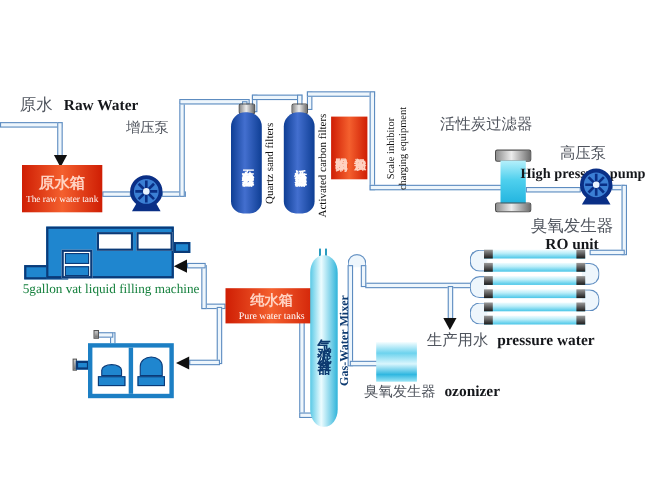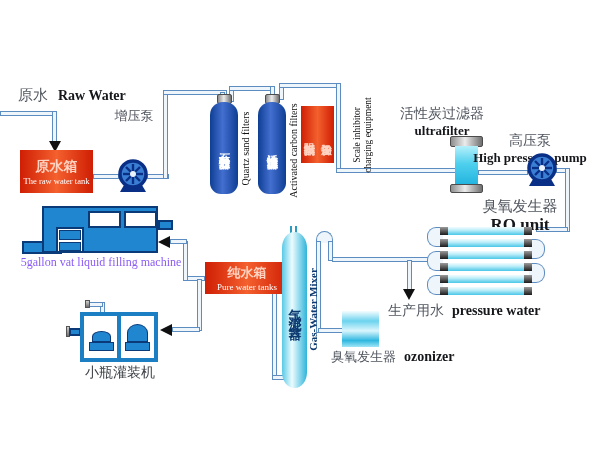--- a/index.html
+++ b/index.html
@@ -144,21 +144,20 @@
     <span class="vt zh" style="font-size:11px;">阻垢剂投</span>
     <span class="vt zh" style="font-size:11px;">加设备</span>
   </div>
   <div class="rot" style="left:320px;top:123px;width:87px;height:24px;font-size:9.5px;line-height:1.2;">
     <div>Scale inhibitor</div>
     <div>charging equipment</div>
   </div>
 
   <div class="lblcol" style="left:392px;top:106px;width:100px;">
     <div class="lzh" style="font-size:14px;">活性炭过滤器</div>
-    <div class="len" style="font-size:13px;">ultrafilter</div>
   </div>
   <div class="cap" style="left:450px;top:136px;width:33px;height:11px;"></div>
   <div class="ultra-body" style="left:455px;top:146px;width:23px;height:39px;"></div>
   <div class="cap" style="left:450px;top:184px;width:33px;height:9px;"></div>
 
   <div class="lblcol" style="left:462px;top:133px;width:136px;">
     <div class="lzh" style="font-size:14px;">高压泵</div>
     <div class="len" style="font-size:13px;">High pressure pump</div>
   </div>
   <svg class="abs" style="left:523px;top:152px;" width="38" height="36" viewBox="0 0 38 36">
@@ -168,21 +167,21 @@
       <line x1="19" y1="6" x2="19" y2="26"></line>
         <line x1="9" y1="16" x2="29" y2="16"></line>
       <line x1="12" y1="9" x2="26" y2="23"></line>
         <line x1="26" y1="9" x2="12" y2="23"></line>
     </g>
     <circle cx="19" cy="16" r="3" fill="#eaf4ff"></circle>
   </svg>
 
   <div class="lblcol" style="left:468px;top:197px;width:104px;">
     <div class="lzh" style="font-size:15px;">臭氧发生器</div>
-    <div class="len" style="font-size:17px;">RO unit</div>
+    <div class="len" style="font-size:14px;">RO unit</div>
   </div>
   <div class="arc-l" style="left:427px;top:227px;width:16px;height:20px;"></div>
   <div class="arc-l" style="left:427px;top:251px;width:16px;height:20px;"></div>
   <div class="arc-l" style="left:427px;top:275px;width:16px;height:20px;"></div>
   <div class="arc-r" style="left:529px;top:239px;width:16px;height:20px;"></div>
   <div class="arc-r" style="left:529px;top:263px;width:16px;height:20px;"></div>
   <div class="tube" style="left:440px;top:227px;width:92px;height:8px;">
       <div class="tcap" style="left:0;"></div>
       <div class="tcap" style="right:0;"></div>
     </div>
@@ -231,29 +230,28 @@
 
   <div class="mach" style="left:22px;top:241px;width:40px;height:13px;"></div>
   <div class="mach" style="left:42px;top:206px;width:116px;height:47px;"></div>
   <div class="machwin" style="left:88px;top:211px;width:33px;height:17px;"></div>
   <div class="machwin" style="left:124px;top:211px;width:33px;height:17px;"></div>
   <div class="machwin" style="left:56px;top:227px;width:28px;height:26px;"></div>
   <div class="mach" style="left:59px;top:230px;width:22px;height:10px;border-width:1px;"></div>
   <div class="mach" style="left:59px;top:242px;width:22px;height:9px;border-width:1px;"></div>
   <div class="mach" style="left:158px;top:220px;width:15px;height:10px;"></div>
   <div class="lblcol" style="left:20px;top:255px;width:162px;">
-    <div class="lzh" style="font-size:12px;color:#8b5cf6;">5gallon vat liquid filling machine</div>
+    <div class="lzh" style="font-size:12px;color:#15803d;">5gallon vat liquid filling machine</div>
   </div>
 
   <div class="graycap" style="left:66px;top:326px;width:4px;height:11px;"></div>
   <div class="mach" style="left:69px;top:328px;width:12px;height:8px;"></div>
   <div class="bframe" style="left:80px;top:312px;width:78px;height:50px;">
     <div class="abs" style="left:33px;top:0;width:4px;height:42px;background:#1c7fc4;"></div>
   </div>
   <div class="dome" style="left:92px;top:331px;width:19px;height:11px;"></div>
   <div class="base" style="left:89px;top:342px;width:25px;height:9px;"></div>
   <div class="dome" style="left:127px;top:324px;width:21px;height:18px;"></div>
   <div class="base" style="left:125px;top:342px;width:25px;height:9px;"></div>
   <div class="lblcol" style="left:40px;top:365px;width:160px;">
-    <div class="lzh" style="font-size:14px;color:#3c4046;">小瓶灌装机</div>
   </div>
 
 </div>
 
 </body></html>

